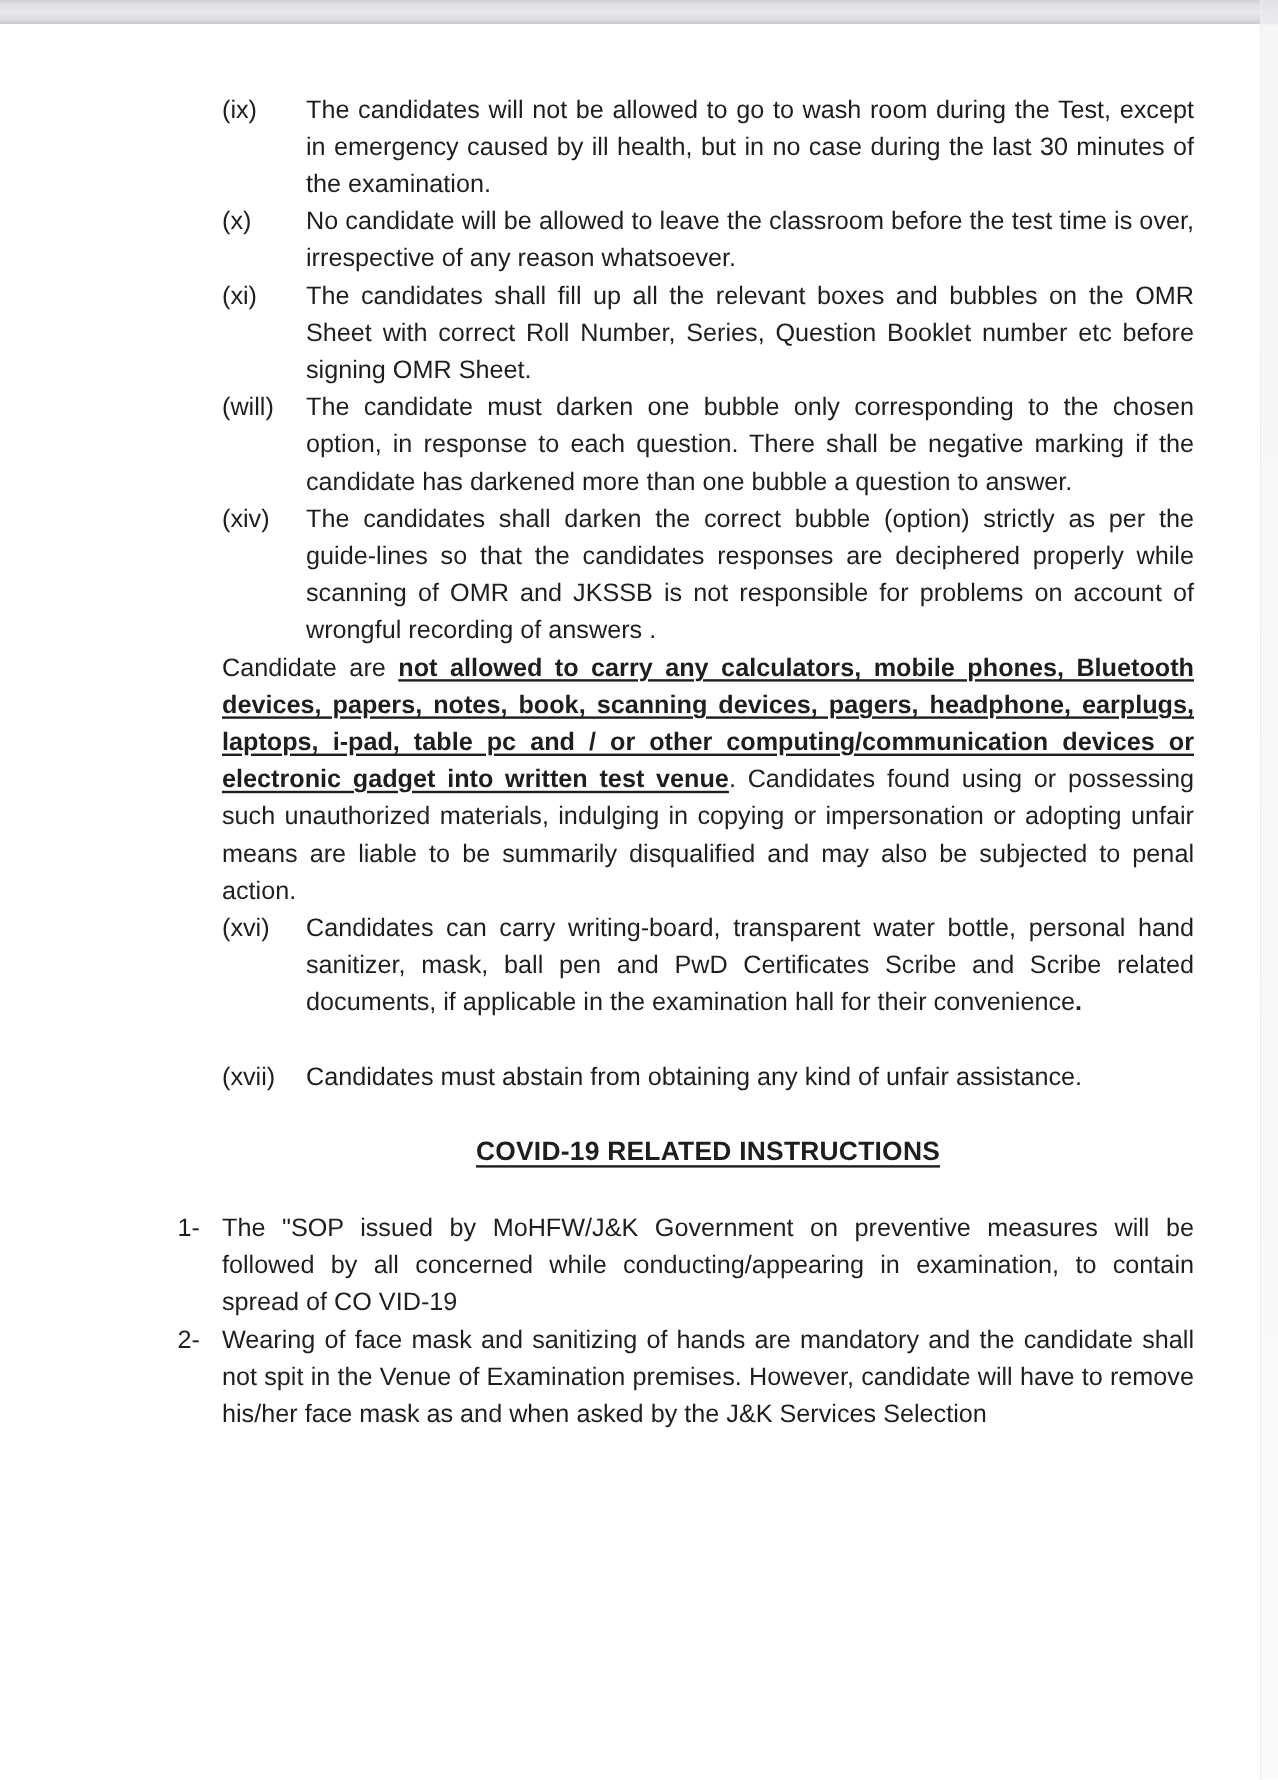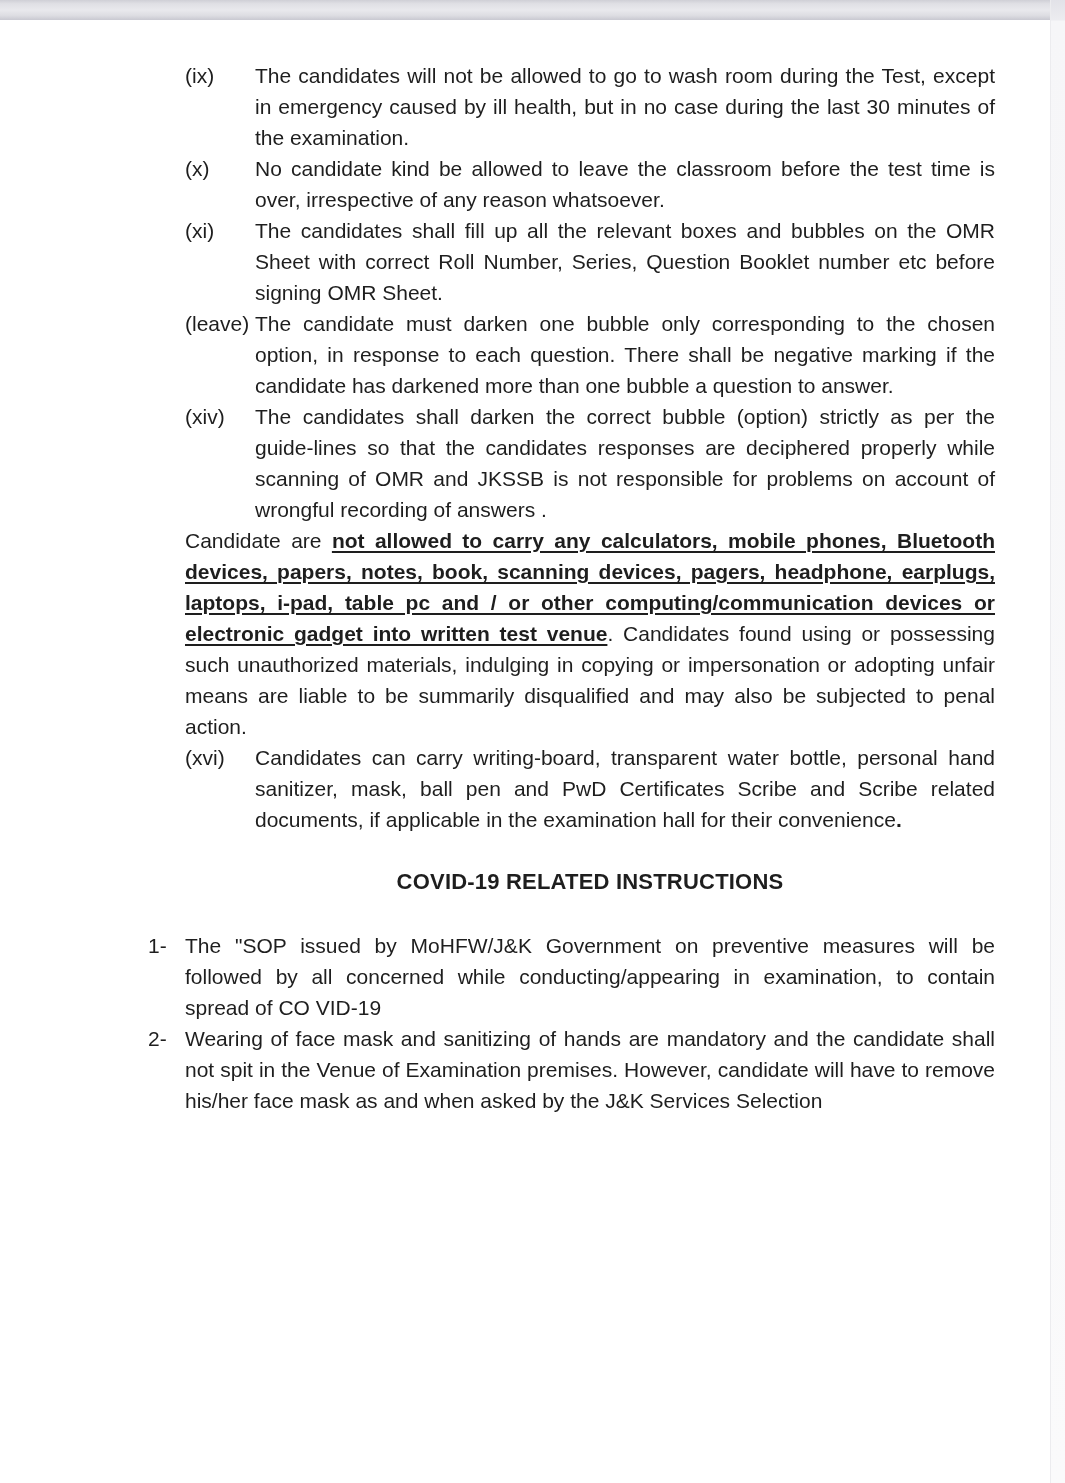--- a/index.html
+++ b/index.html
@@ -14,72 +14,76 @@
   .topbar{
     position:absolute;top:0;left:0;width:1051px;height:20px;
     background:linear-gradient(180deg,#cfcfd6 0%,#dfdfe4 18%,#e9e9ed 50%,#dddde2 78%,#c9c9d1 100%);
   }
   .rightstrip{
     position:absolute;top:0;right:0;width:14px;height:100%;
     background:linear-gradient(180deg,#e2e2e8 0px,#ececf0 20px,#f6f6f8 21px,#fafafb 100%);
     border-left:1px solid #ececef;
   }
   .content{
-    position:absolute;left:148px;top:60px;width:847px;
+    position:absolute;left:148px;top:76px;width:847px;
     font-size:21px;line-height:31px;
   }
   .r-row{display:flex;margin-left:37px;}
   .r-row > .marker{flex:0 0 70px;}
   .c-row{display:flex;}
   .c-row > .marker{flex:0 0 37px;}
   .itext{flex:1;text-align:justify;text-justify:inter-word;}
   .gap{margin-top:31px;}
   .bu{font-weight:bold;text-decoration:underline;text-decoration-thickness:2px;text-underline-offset:3px;margin-top:28px;}
   .b{font-weight:bold;}
   .heading{
     margin:31px 0 33px 37px;width:810px;
     text-align:center;font-weight:bold;font-size:22px;
-    text-decoration-thickness:2px;text-underline-offset:4px;
+    text-decoration:underline;text-decoration-thickness:2px;text-underline-offset:4px;
     letter-spacing:0.2px;
   }
 </style>
 </head>
 <body>
 
 <div class="topbar"></div>
 <div class="rightstrip"></div>
 
 <div class="content">
   <div id="roman-list">
       <div class="r-row">
         <span class="marker">(ix)</span>
         <div class="itext"><span>The candidates will not be allowed to go to wash room during the Test, except in emergency caused by ill health, but in no case during the last 30 minutes of the examination.</span></div>
       </div>
       <div class="r-row">
         <span class="marker">(x)</span>
-        <div class="itext"><span>No candidate kind be allowed to leave the classroom before the test time is over, irrespective of any reason whatsoever.</span></div>
+        <div class="itext"><span>No candidate will be allowed to leave the classroom before the test time is over, irrespective of any reason whatsoever.</span></div>
       </div>
       <div class="r-row">
         <span class="marker">(xi)</span>
         <div class="itext"><span>The candidates shall fill up all the relevant boxes and bubbles on the OMR Sheet with correct Roll Number, Series, Question Booklet number etc before signing OMR Sheet.</span></div>
       </div>
       <div class="r-row">
-        <span class="marker">(leave)</span>
+        <span class="marker">(will)</span>
         <div class="itext"><span>The candidate must darken one bubble only corresponding to the chosen option, in response to each question.  There shall be negative marking if the candidate has darkened more than one bubble a question to answer.</span></div>
       </div>
       <div class="r-row">
         <span class="marker">(xiv)</span>
         <div class="itext"><span>The candidates shall darken the correct bubble (option) strictly as per the guide-lines so that the candidates responses are deciphered properly while scanning of OMR and JKSSB is not responsible for problems on account of wrongful recording of answers .</span></div>
       </div>
       <div class="r-row">
         <div class="itext"><span>Candidate are </span><span class="bu">not allowed to carry any calculators, mobile phones, Bluetooth devices, papers, notes, book, scanning devices, pagers, headphone, earplugs, laptops,  i-pad, table pc and / or other computing/communication devices or electronic gadget into written test venue</span><span>.  Candidates found using or possessing such unauthorized materials, indulging in copying or impersonation or adopting unfair means are liable to be summarily disqualified and may also be subjected to penal action.</span></div>
       </div>
       <div class="r-row">
         <span class="marker">(xvi)</span>
         <div class="itext"><span>Candidates can carry writing-board, transparent water bottle, personal hand sanitizer, mask, ball pen and PwD Certificates Scribe and Scribe related documents, if applicable in the examination hall for their convenience</span><span class="b">.</span></div>
+      </div>
+      <div class="r-row gap">
+        <span class="marker">(xvii)</span>
+        <div class="itext"><span>Candidates must abstain from obtaining any kind of unfair assistance.</span></div>
       </div>
     </div>
   <div class="heading">COVID-19 RELATED INSTRUCTIONS</div>
   <div id="covid-list">
       <div class="c-row">
         <span class="marker">1-</span>
         <div class="itext"><span>The "SOP issued by MoHFW/J&amp;K Government on preventive measures will be followed by all concerned while conducting/appearing in examination, to contain spread of CO VID-19</span></div>
       </div>
       <div class="c-row">
         <span class="marker">2-</span>

